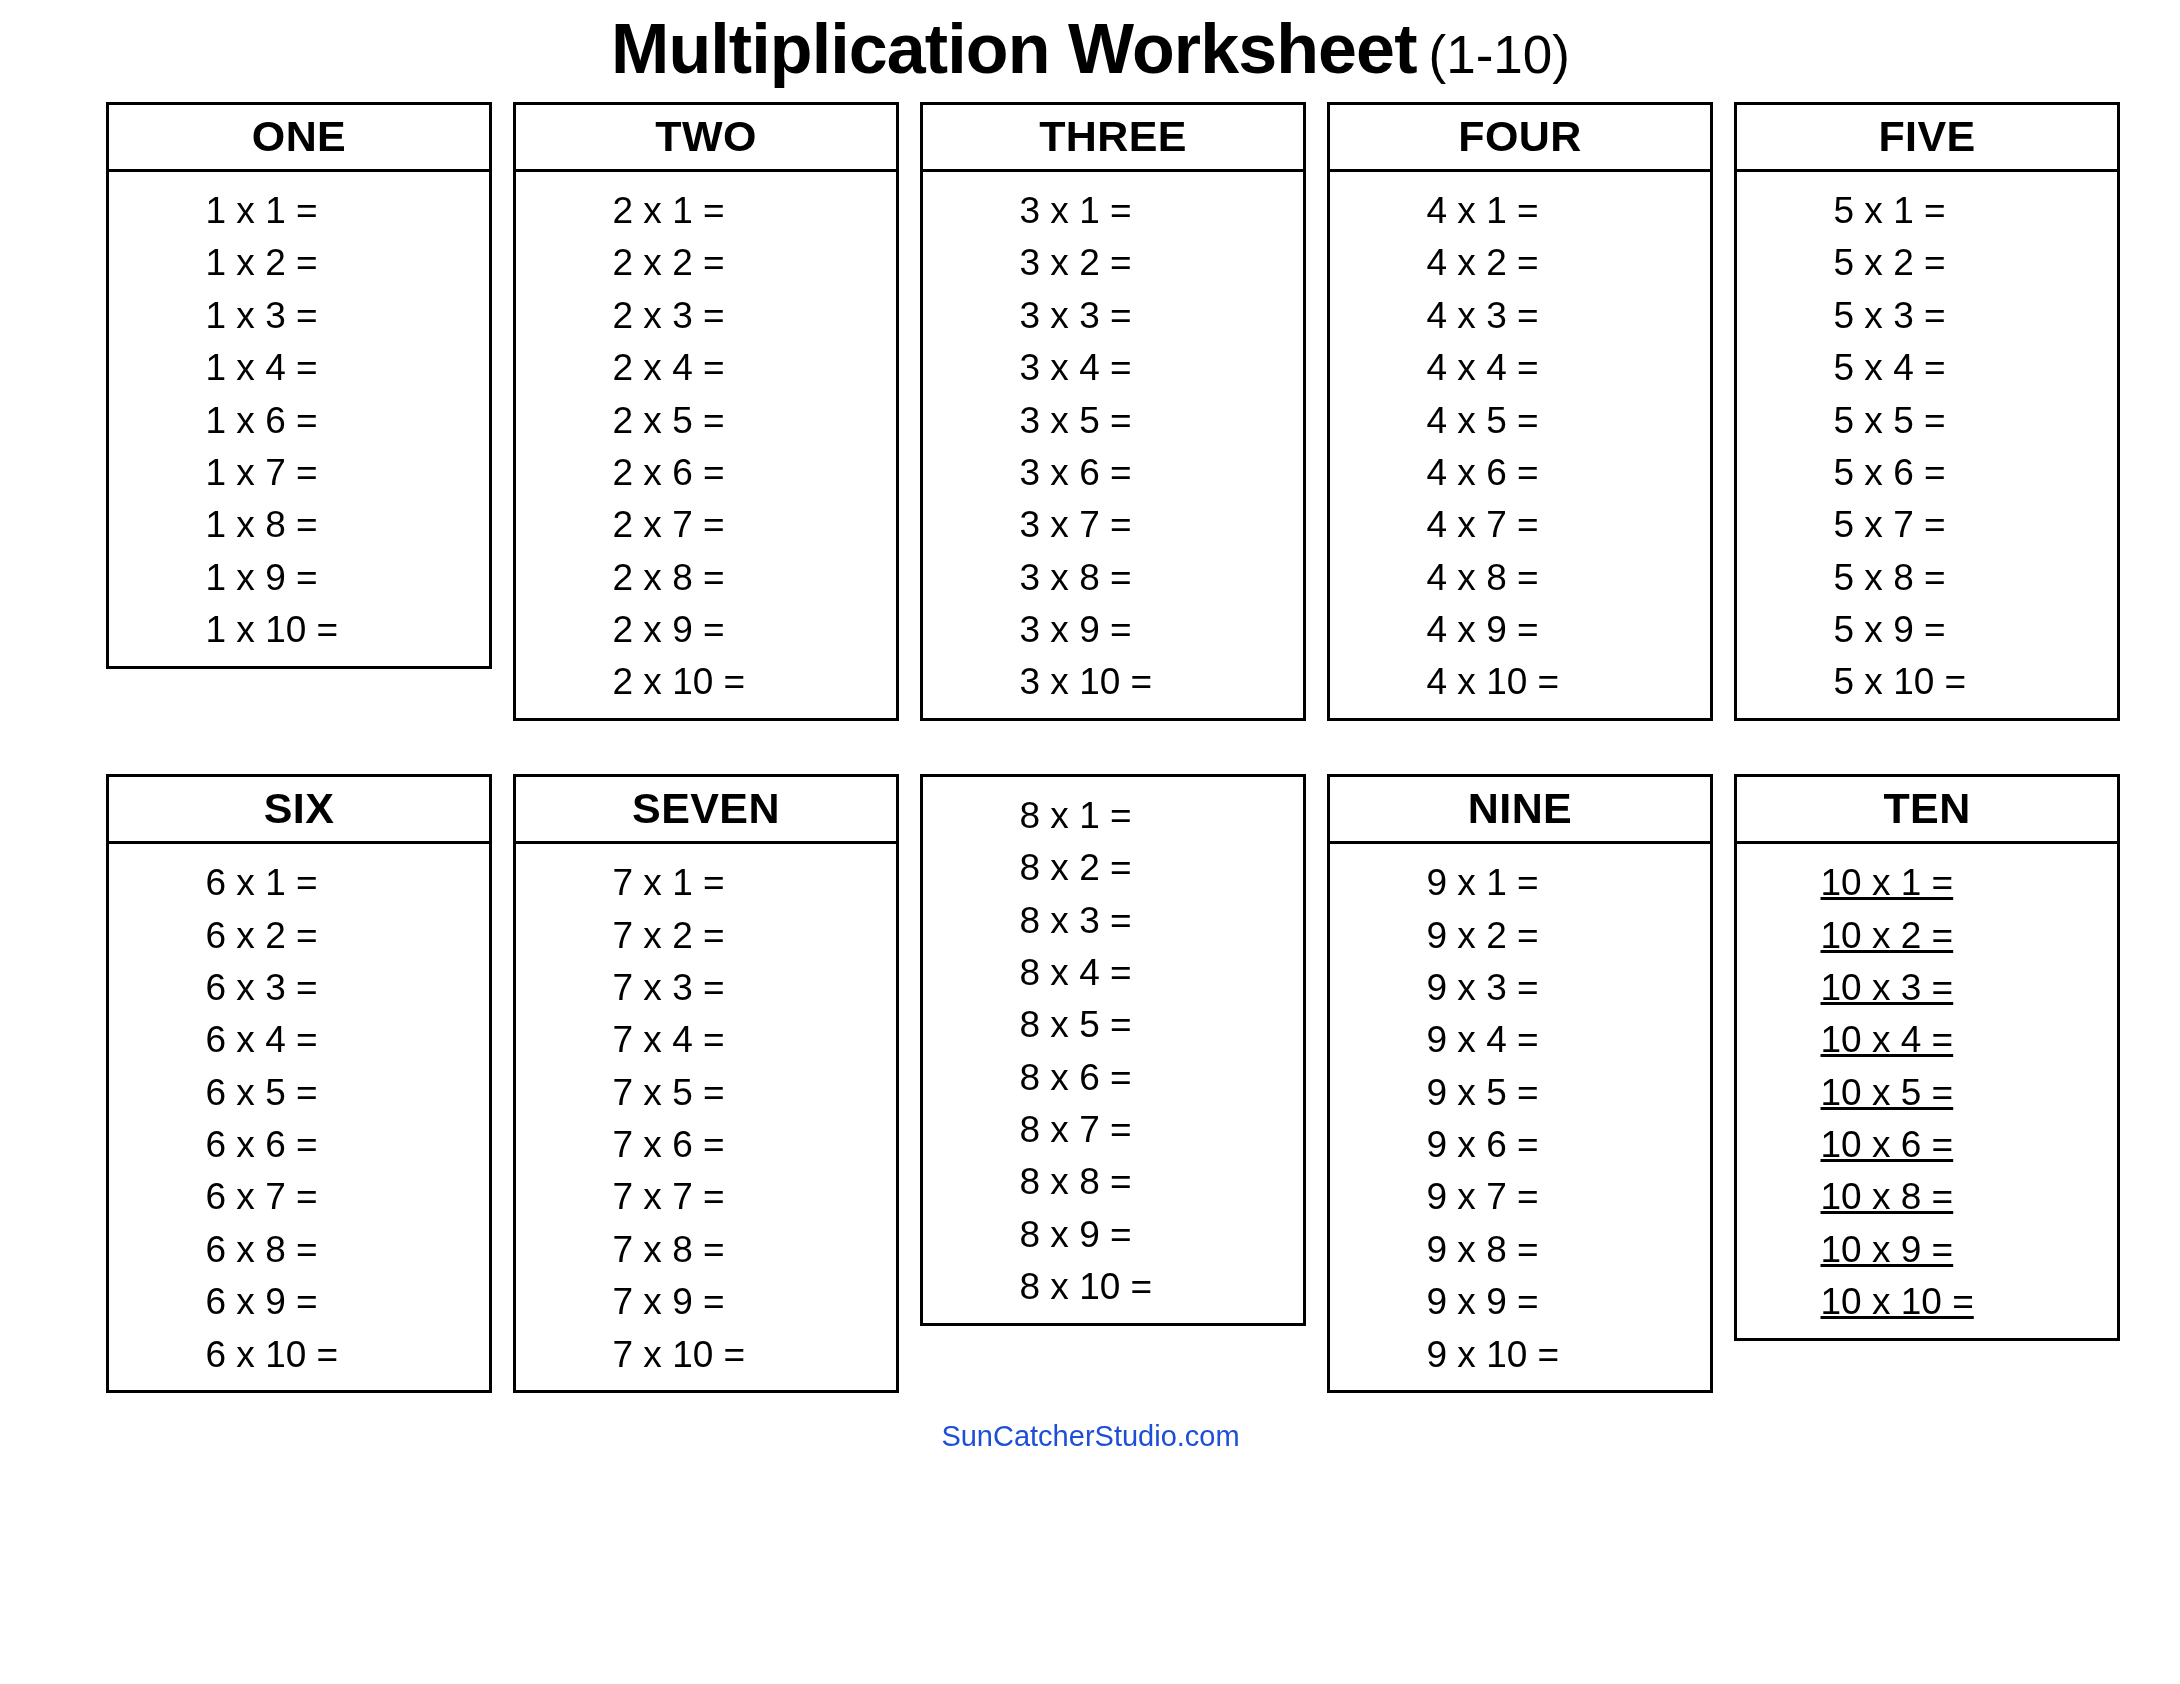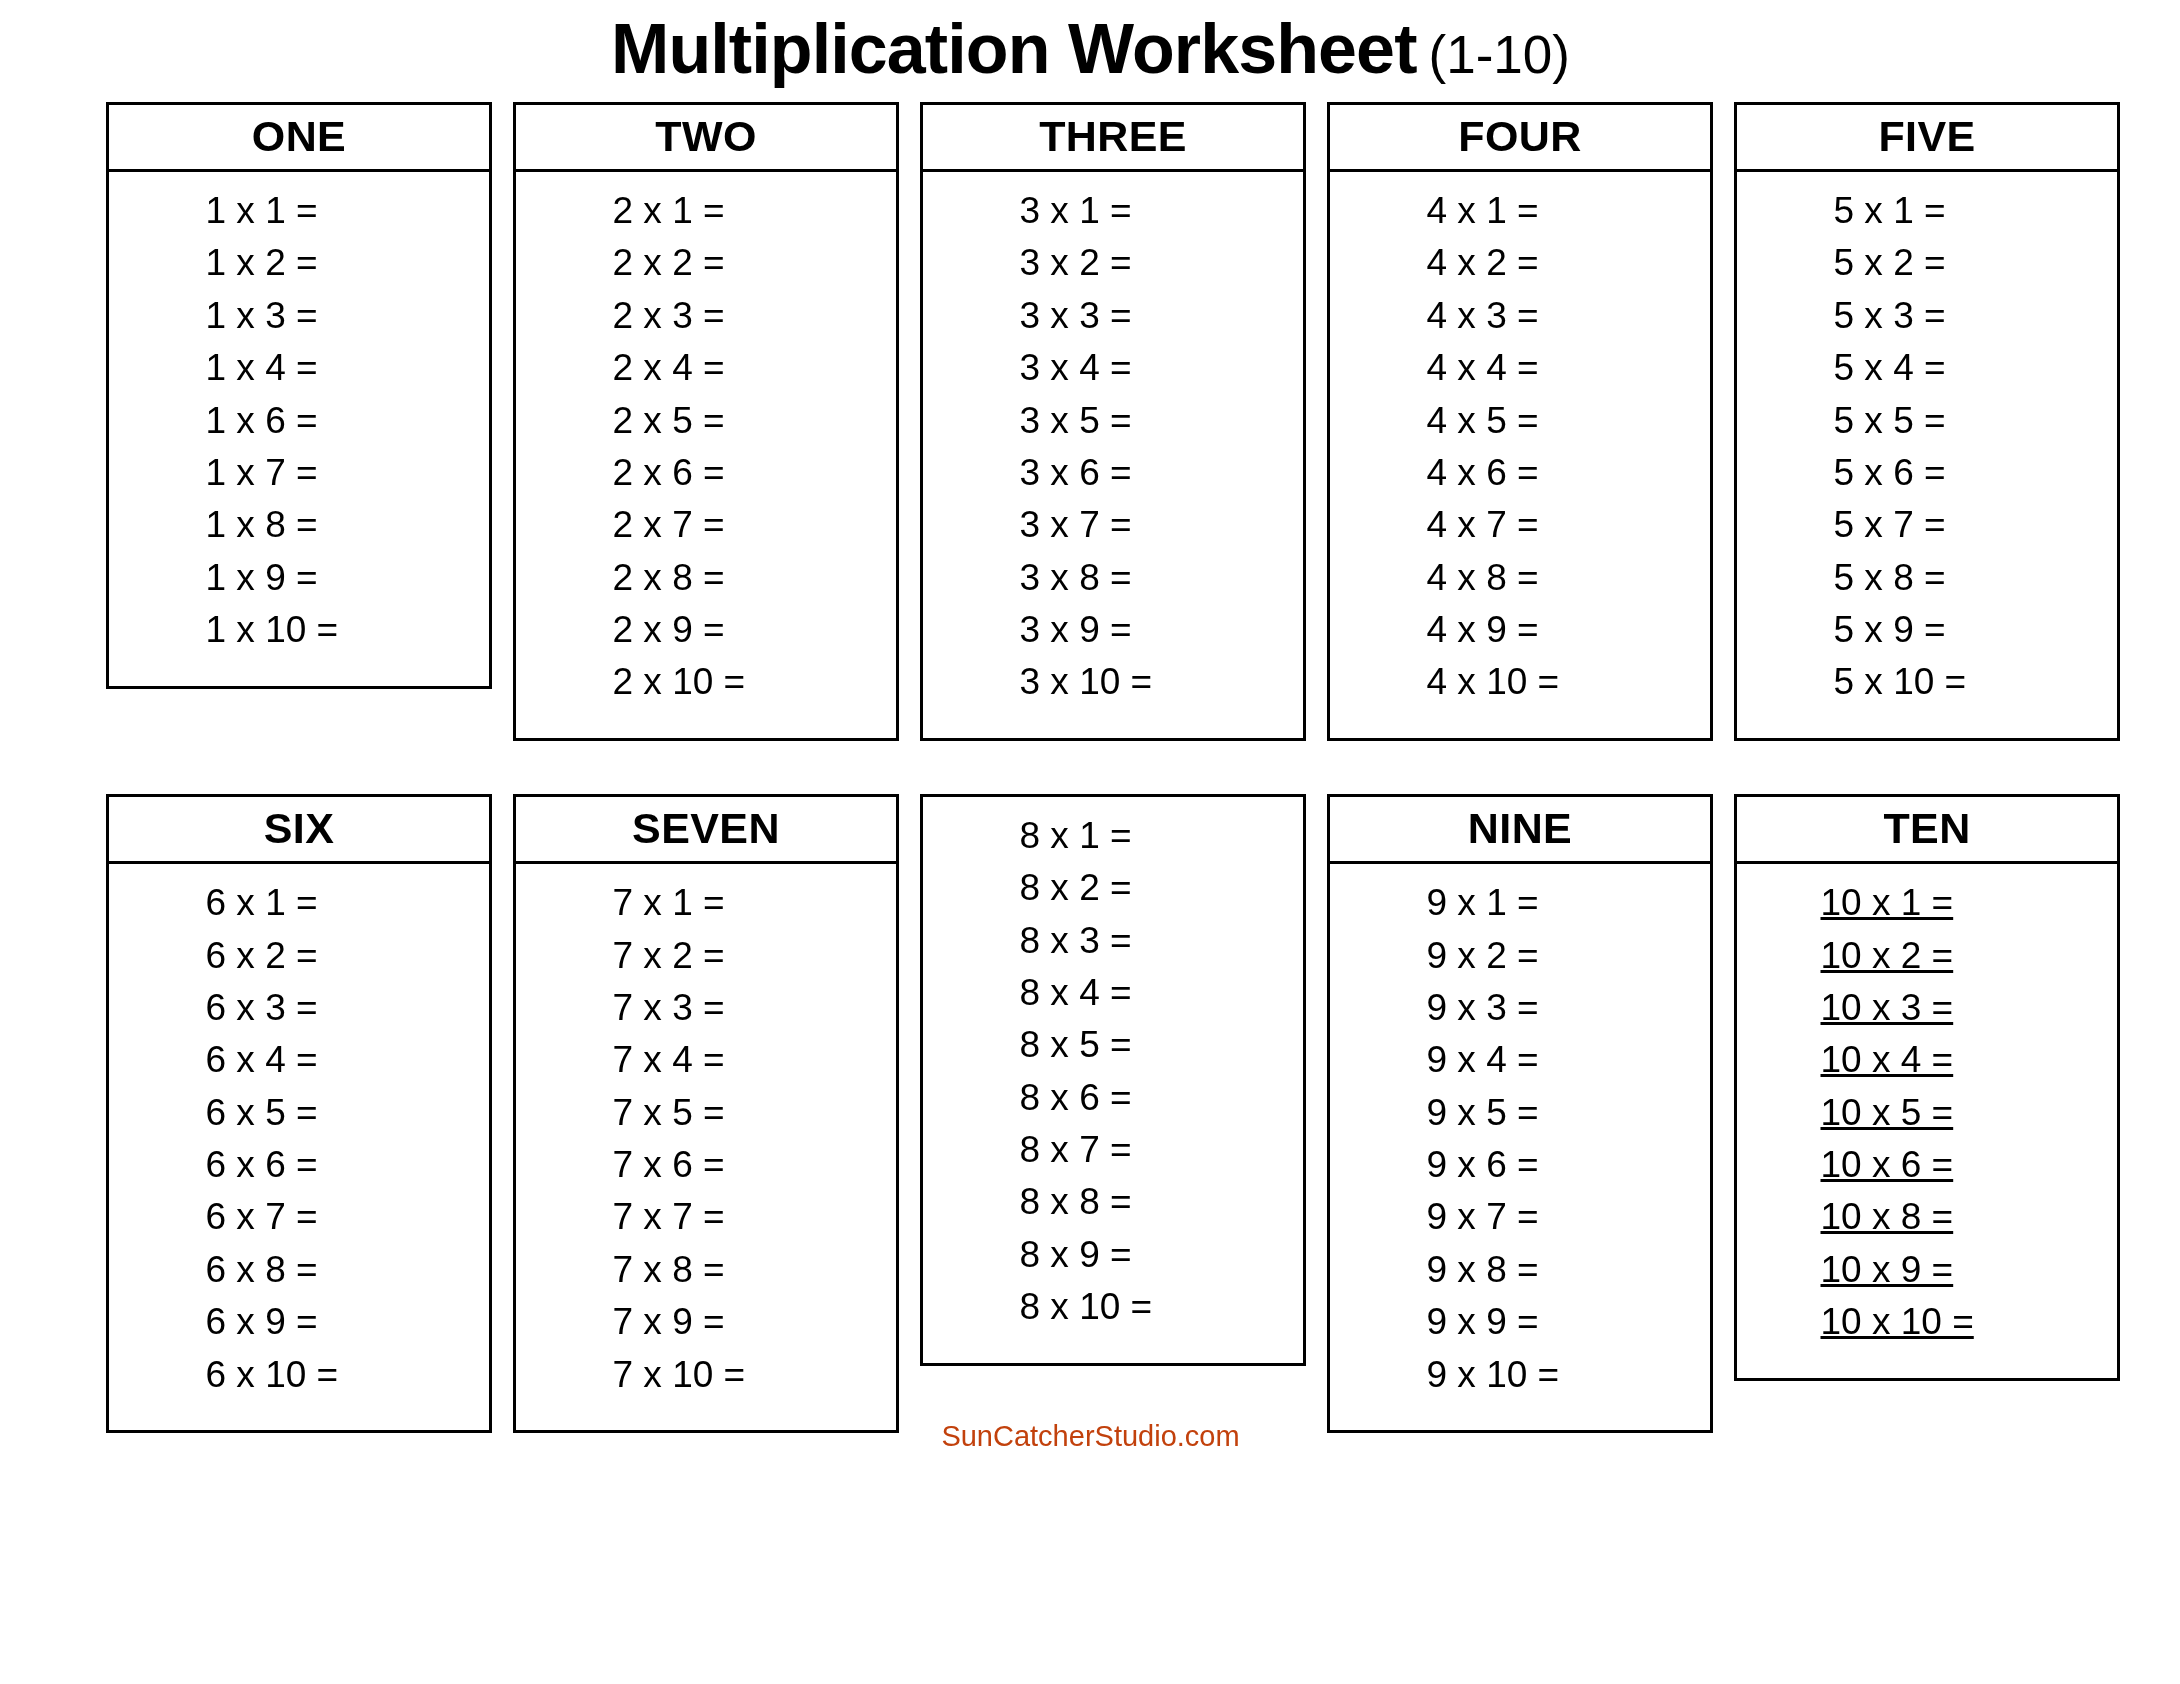--- a/index.html
+++ b/index.html
@@ -54,21 +54,21 @@
   }
   .table-head {
     text-align: center;
     font-size: 43px;
     font-weight: bold;
     padding: 6.8px 0 8.5px 0;
     border-bottom: 3.4px solid #000000;
     letter-spacing: 0.4px;
   }
   .table-body {
-    padding: 12px 0 30px 0;
+    padding: 12px 0 10px 0;
   }
   .eq-row {
     font-size: 37px;
     line-height: 1.0;
     padding: 7.7px 0 7.7px 0;
     text-align: center;
     white-space: nowrap;
   }
   .eq-inner {
     display: inline-block;
@@ -79,21 +79,21 @@
     width: 213px;
     text-decoration: underline;
   }
   .footer {
     position: absolute;
     left: 0;
     right: 0;
     bottom: 12px;
     text-align: center;
     font-size: 29px;
-    color: #c2410c;
+    color: #1d4ed8;
   }
 </style>
 </head>
 <body>
 
 <div class="sheet">
 
   <div class="title-row">
     <span class="title-main">Multiplication Worksheet</span><span class="title-range">(1-10)</span>
   </div>

